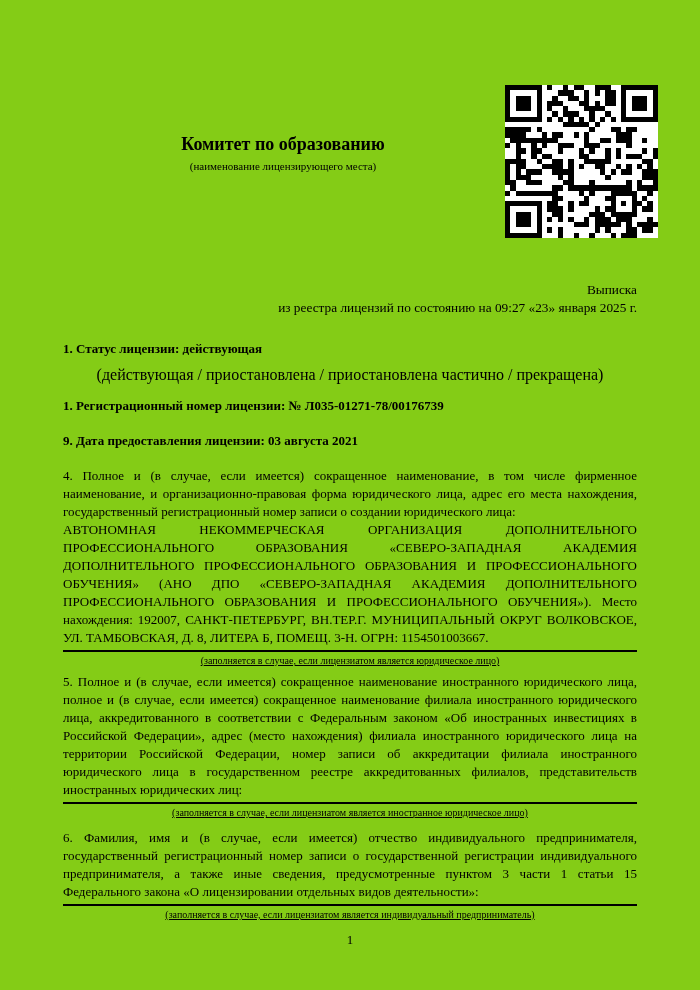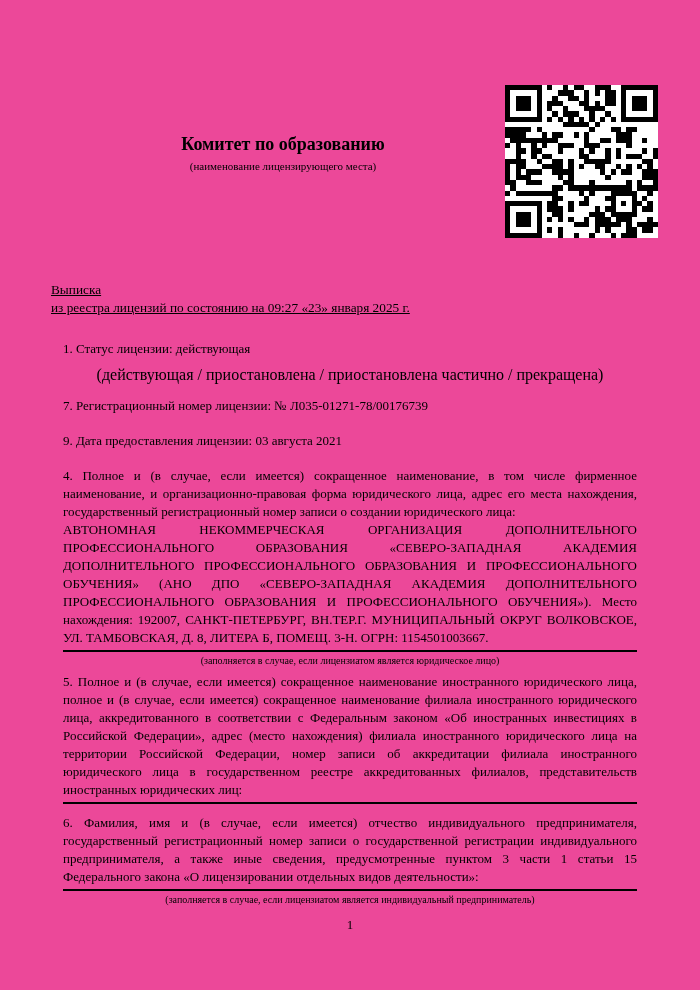--- a/index.html
+++ b/index.html
@@ -1,21 +1,21 @@
 <!DOCTYPE html>
 <html><head>
 <meta charset="utf-8">
 <style>
   * { margin: 0; padding: 0; box-sizing: border-box; }
   html, body { background: #ffffff; }
   .page {
     position: relative;
     width: 700px;
     height: 990px;
-    background: #ec4899;
+    background: #84cc16;
     color: #000000;
     font-family: "Liberation Serif", "DejaVu Serif", serif;
     overflow: hidden;
   }
   
   .header-authority {
     position: absolute;
     top: 133px;
     left: 63px;
     width: 440px;
@@ -40,52 +40,52 @@
     fill: #000000;
     shape-rendering: crispEdges;
     background: #ffffff;
   }
   
   .doc-title {
     position: absolute;
     top: 281px;
     left: 51px;
     right: 63px;
-    text-align: left;
+    text-align: right;
     font-size: 13.3px;
     line-height: 17.5px;
-    text-decoration: underline;
   }
   
   .content {
     position: absolute;
     top: 340px;
     left: 63px;
     right: 63px;
     font-size: 13px;
     line-height: 18px;
   }
   .content p { text-align: justify; }
-  .line-left { text-align: left; }
+  .line-left { text-align: left; font-weight: bold; }
   .hint {
     font-size: 16px;
     line-height: 13px;
     text-align: center;
     margin-top: 10px;
   }
   .rule {
     height: 2px;
     background: #000000;
     margin-top: 3px;
   }
   .caption {
     font-size: 10px;
     line-height: 13px;
     text-align: center;
     margin-top: 2px;
+    text-decoration: underline;
   }
   .item-1 { margin-bottom: 16px; }
   .item-2 { margin-bottom: 17px; }
   .item-3 { margin-bottom: 17px; }
   .item-4 { margin-bottom: 6px; }
   .item-5 { margin-bottom: 10px; }
   .page-number {
     margin-top: 10px;
     text-align: center;
     font-size: 13px;
@@ -515,37 +515,38 @@
   </div>
 
   <div class="content">
 
     <div class="item-1">
       <p class="line-left"><span>1. Статус лицензии: </span><span>действующая</span></p>
       <div class="hint">(действующая / приостановлена / приостановлена частично / прекращена)</div>
     </div>
 
     <div class="item-2">
-      <p class="line-left"><span>7. Регистрационный номер лицензии: </span><span>№ Л035-01271-78/00176739</span></p>
+      <p class="line-left"><span>1. Регистрационный номер лицензии: </span><span>№ Л035-01271-78/00176739</span></p>
     </div>
 
     <div class="item-3">
       <p class="line-left"><span>9. Дата предоставления лицензии: </span><span>03 августа 2021</span></p>
     </div>
 
     <div class="item-4">
       <p>4. Полное и (в случае, если имеется) сокращенное наименование, в том числе фирменное наименование, и организационно-правовая форма юридического лица, адрес его места нахождения, государственный регистрационный номер записи о создании юридического лица:</p>
       <p>АВТОНОМНАЯ НЕКОММЕРЧЕСКАЯ ОРГАНИЗАЦИЯ ДОПОЛНИТЕЛЬНОГО ПРОФЕССИОНАЛЬНОГО ОБРАЗОВАНИЯ «СЕВЕРО-ЗАПАДНАЯ АКАДЕМИЯ ДОПОЛНИТЕЛЬНОГО ПРОФЕССИОНАЛЬНОГО ОБРАЗОВАНИЯ И ПРОФЕССИОНАЛЬНОГО ОБУЧЕНИЯ» (АНО ДПО «СЕВЕРО-ЗАПАДНАЯ АКАДЕМИЯ ДОПОЛНИТЕЛЬНОГО ПРОФЕССИОНАЛЬНОГО ОБРАЗОВАНИЯ И ПРОФЕССИОНАЛЬНОГО ОБУЧЕНИЯ»). Место нахождения: 192007, САНКТ-ПЕТЕРБУРГ, ВН.ТЕР.Г. МУНИЦИПАЛЬНЫЙ ОКРУГ ВОЛКОВСКОЕ, УЛ. ТАМБОВСКАЯ, Д. 8, ЛИТЕРА Б, ПОМЕЩ. 3-Н. ОГРН: 1154501003667.</p>
       <div class="rule"></div>
       <div class="caption">(заполняется в случае, если лицензиатом является юридическое лицо)</div>
     </div>
 
     <div class="item-5">
       <p>5. Полное и (в случае, если имеется) сокращенное наименование иностранного юридического лица, полное и (в случае, если имеется) сокращенное наименование филиала иностранного юридического лица, аккредитованного в соответствии с Федеральным законом «Об иностранных инвестициях в Российской Федерации», адрес (место нахождения) филиала иностранного юридического лица на территории Российской Федерации, номер записи об аккредитации филиала иностранного юридического лица в государственном реестре аккредитованных филиалов, представительств иностранных юридических лиц:</p>
       <div class="rule"></div>
+      <div class="caption">(заполняется в случае, если лицензиатом является иностранное юридическое лицо)</div>
     </div>
 
     <div class="item-6">
       <p>6. Фамилия, имя и (в случае, если имеется) отчество индивидуального предпринимателя, государственный регистрационный номер записи о государственной регистрации индивидуального предпринимателя, а также иные сведения, предусмотренные пунктом 3 части 1 статьи 15 Федерального закона «О лицензировании отдельных видов деятельности»:</p>
       <div class="rule"></div>
       <div class="caption">(заполняется в случае, если лицензиатом является индивидуальный предприниматель)</div>
     </div>
 
     <div class="page-number">1</div>
 

